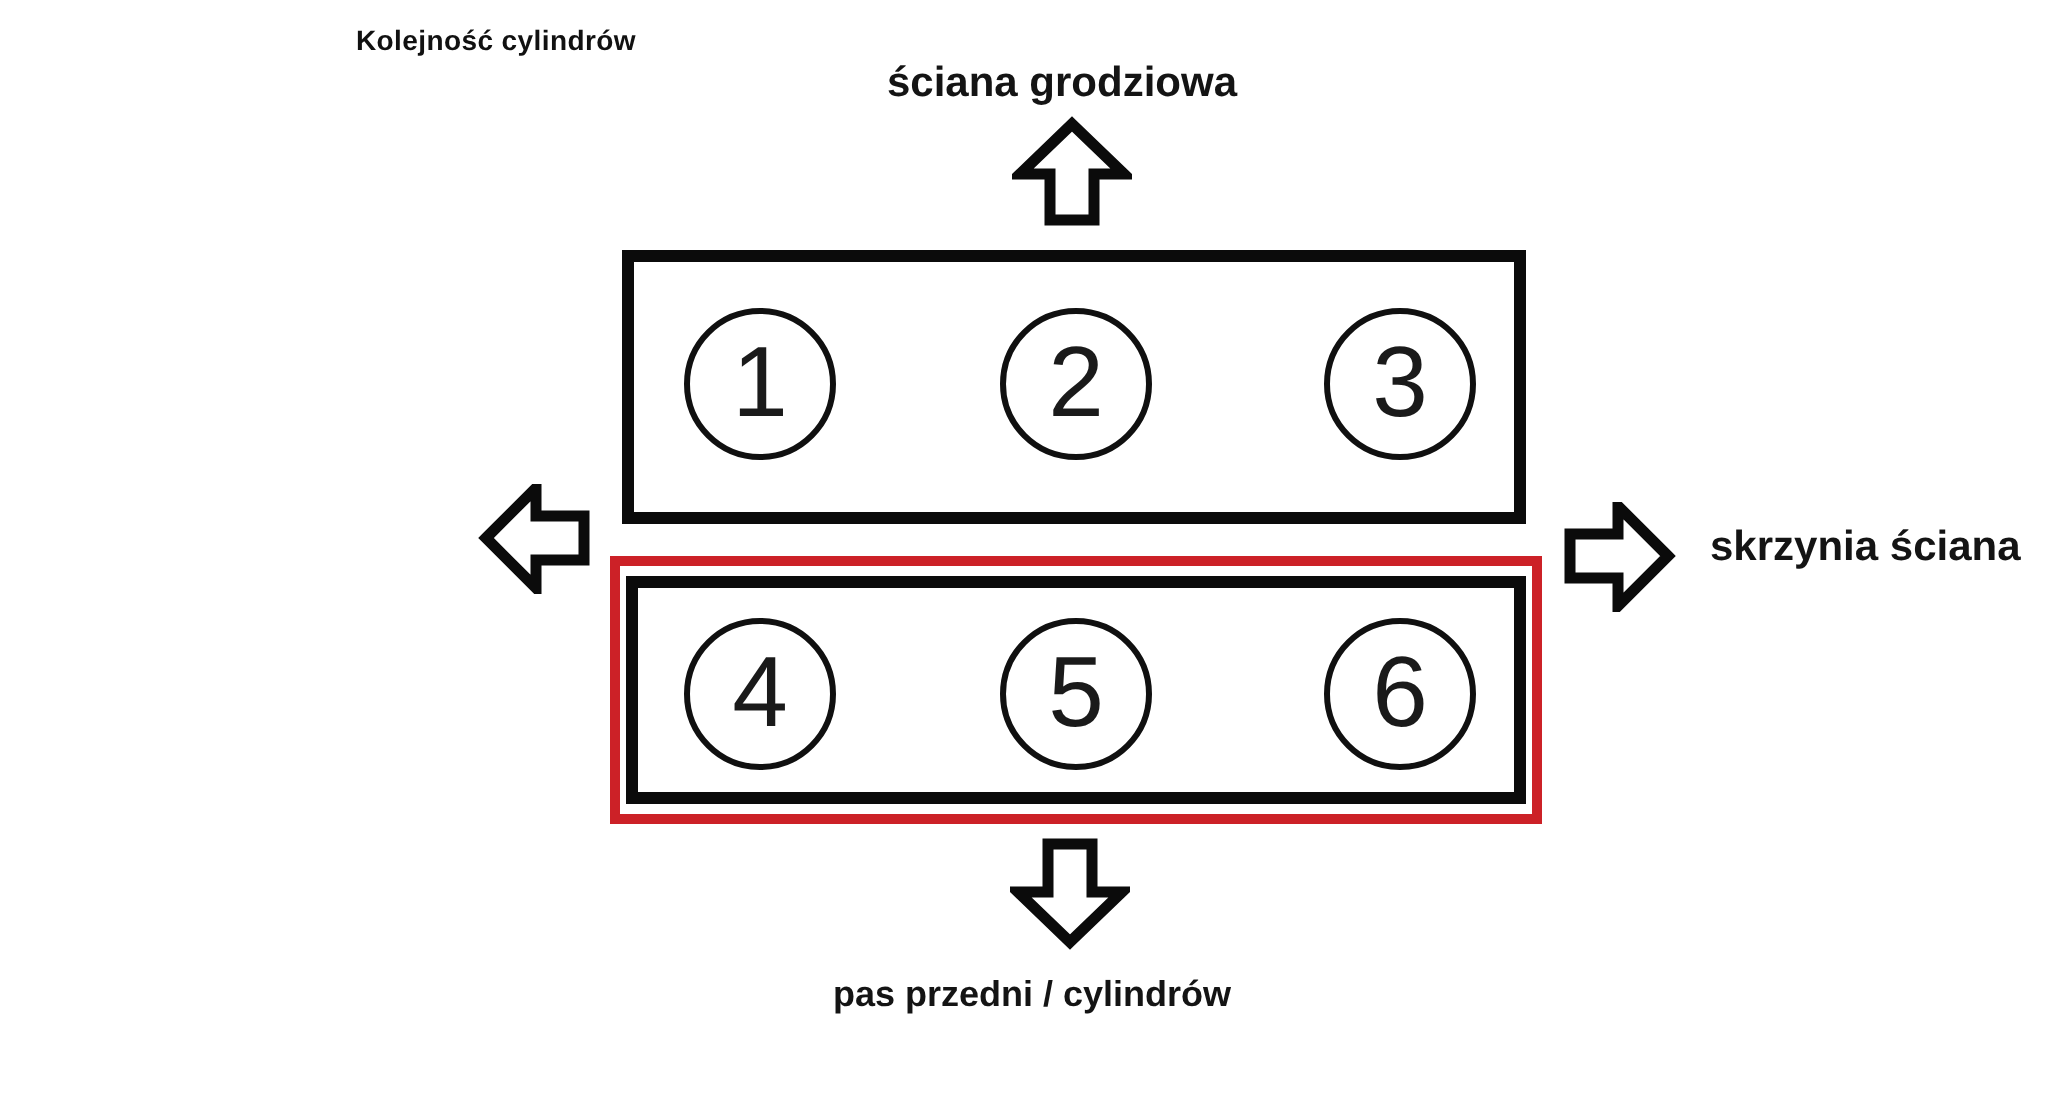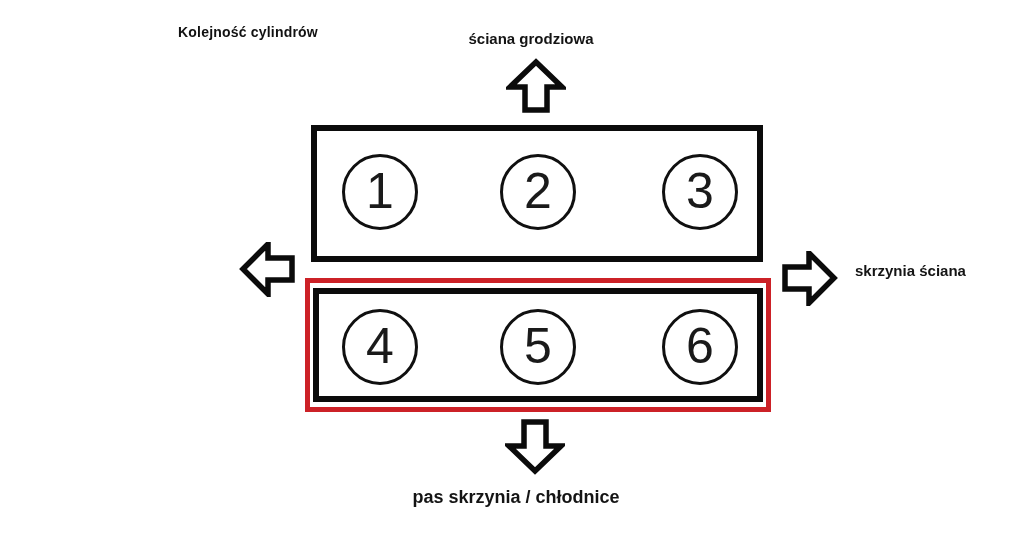--- a/index.html
+++ b/index.html
@@ -11,29 +11,29 @@
   .canvas {
     position: relative;
     width: 1024px;
     height: 556px;
     background: #ffffff;
     overflow: hidden;
   }
   .abs { position: absolute; }
   .diagram-title {
     left: 149px;
-    top: 24px;
+    top: 12px;
     font-size: 14px;
     font-weight: bold;
     color: #111111;
     letter-spacing: 0.2px;
     padding-left: 29px;
   }
   .label {
-    font-size: 15px;
+    font-size: 21px;
     font-weight: bold;
     color: #141414;
     white-space: nowrap;
   }
   .label-top    { left: 431px; top: 30px;  width: 200px; text-align: center; }
   .label-left   { left: 100px; top: 260px; width: 133px; text-align: right; }
   .label-right  { left: 855px; top: 262px; }
   .label-bottom { left: 406px; top: 487px; width: 220px; text-align: center; font-size: 18px; }
   .bank {
     box-sizing: border-box;
@@ -118,15 +118,15 @@
   <div class="abs cylinder c4">4</div>
   <div class="abs cylinder c5">5</div>
   <div class="abs cylinder c6">6</div>
 
   <div class="abs arrow-down">
     <svg width="60" height="57" viewBox="0 0 60 57">
       <polygon points="30,53 56,28 41,28 41,4 19,4 19,28 4,28" fill="#ffffff" stroke="#0b0b0b" stroke-width="5.5" stroke-linejoin="miter"></polygon>
     </svg>
   </div>
 
-  <div class="abs label label-bottom">pas skrzynia / chłodnice</div>
+  <div class="abs label label-bottom">pas przedni / cylindrów</div>
 
 </div>
 
 </body></html>

